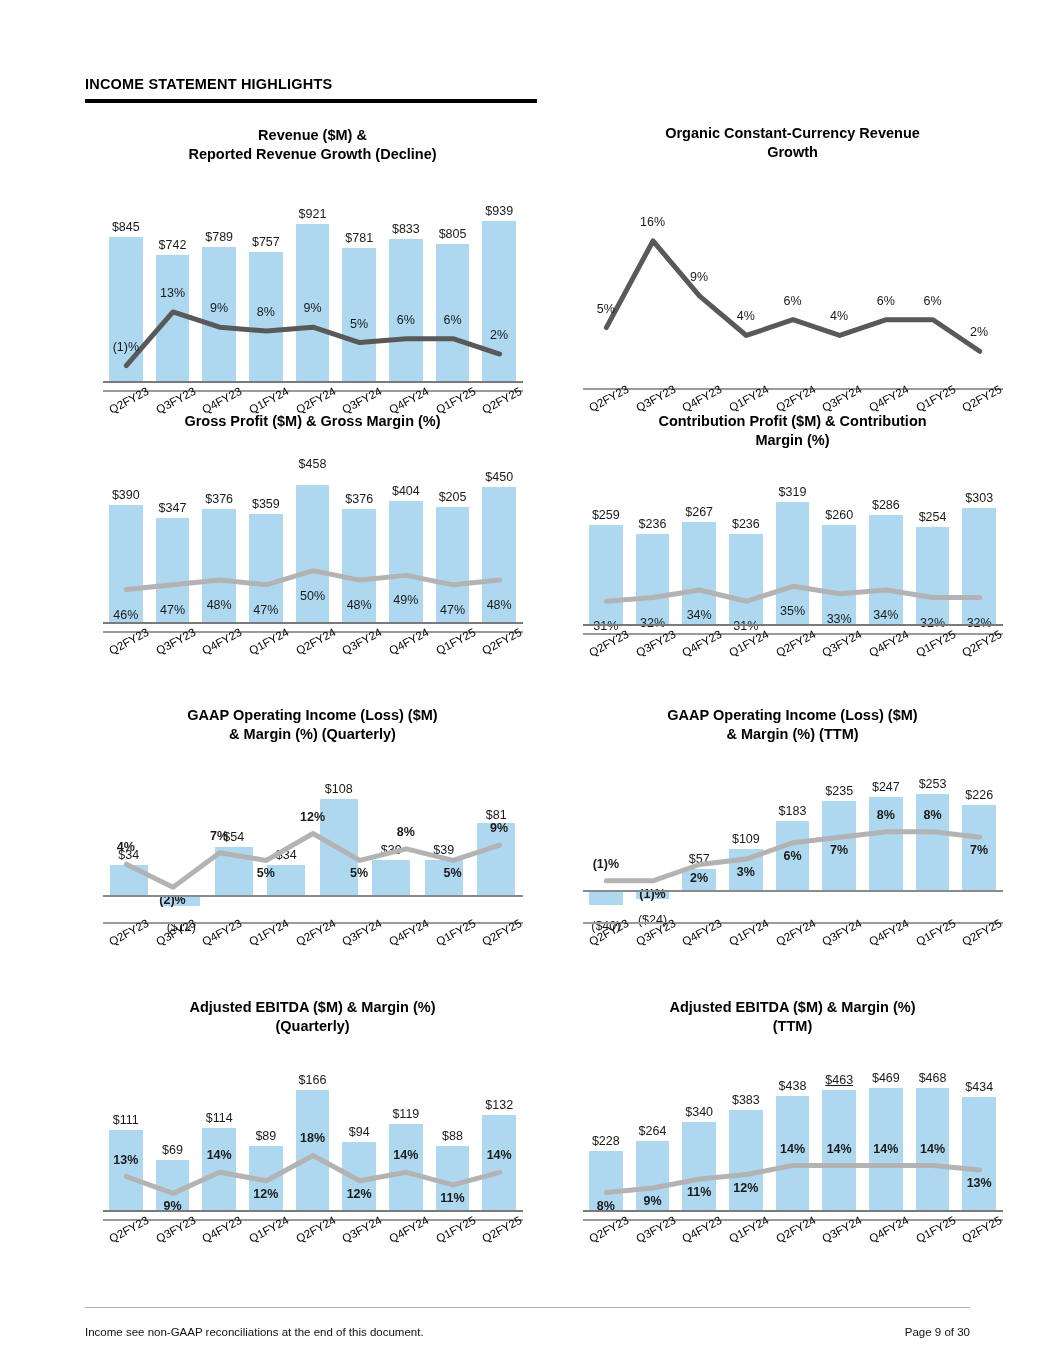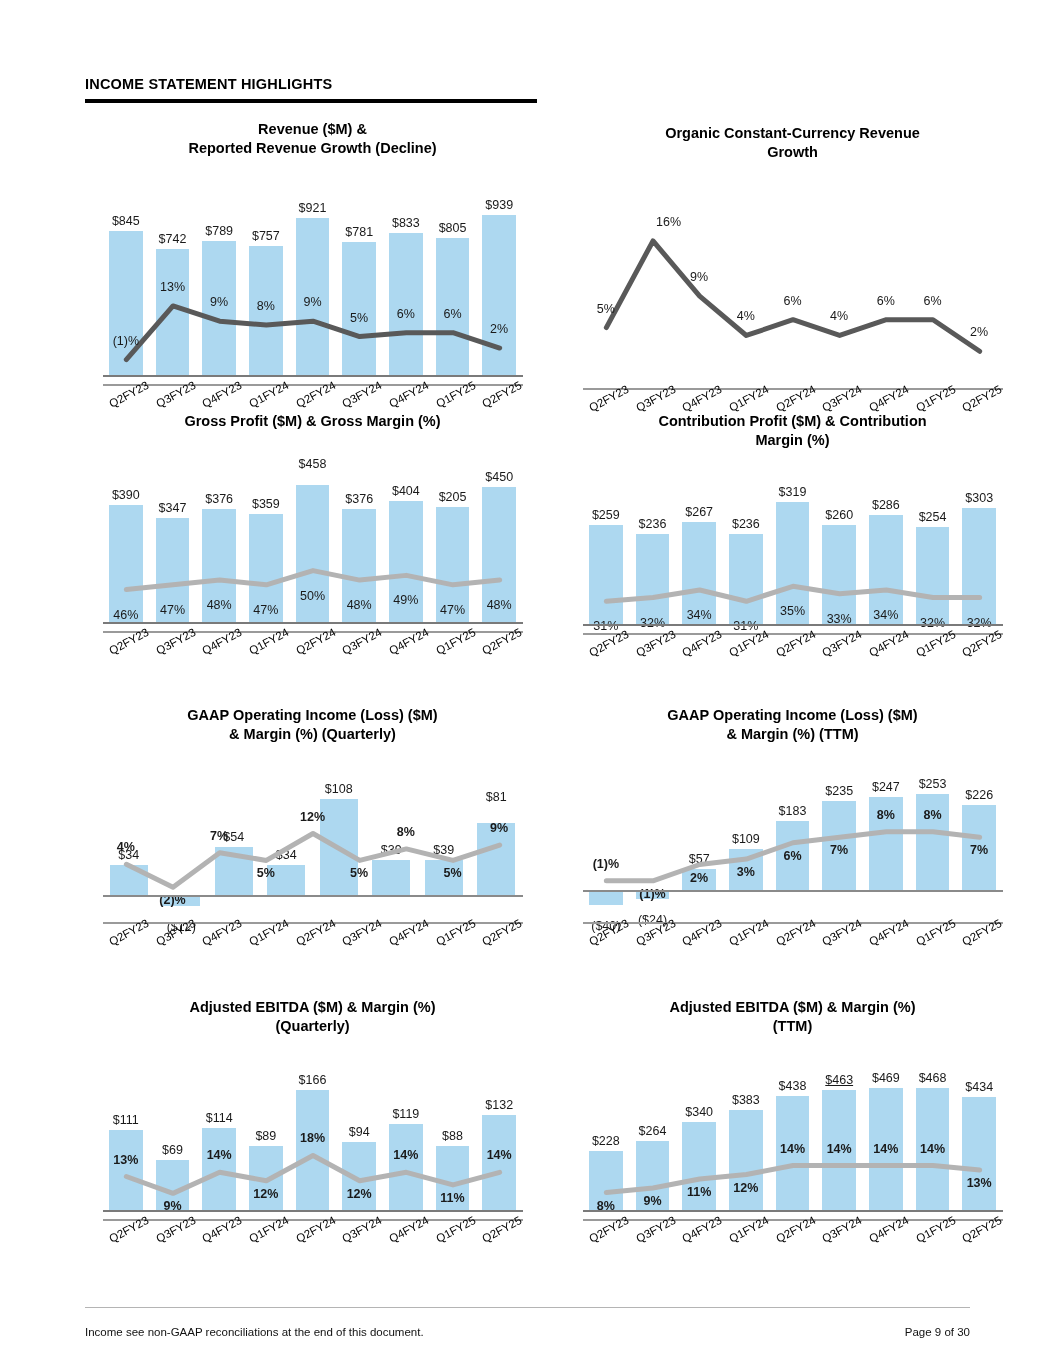--- a/index.html
+++ b/index.html
@@ -42,21 +42,21 @@
 </head>
 <body>
 
 <div class="page">
 
   <div class="section-title">INCOME STATEMENT HIGHLIGHTS</div>
   <div class="header-rule"></div>
 
   <div id="charts">
       <div class="chart" style="left: 85px; top: 120px; width: 455px;">
-        <div class="chart-title" style="margin-top: 0px;">
+        <div class="chart-title" style="margin-top: 6px;">
           <div>Revenue ($M) &amp;</div>
           <div>Reported Revenue Growth (Decline)</div>
         </div>
         <div class="plot" style="width: 420px; height: 210px; margin-top: 17px;">
           <div class="bars">
             <div class="col">
               <div class="bar" style="height: 143.65px; position: absolute; left: 14%; width: 72%; background: rgb(173, 216, 240); top: 56.35px;"></div>
               <div class="vlabel" style="top: 39.35px;">$845</div>
             </div>
             <div class="col">
@@ -140,21 +140,21 @@
       <div class="chart" style="left: 565px; top: 120px; width: 455px;">
         <div class="chart-title" style="margin-top: 4px;">
           <div>Organic Constant-Currency Revenue</div>
           <div>Growth</div>
         </div>
         <div class="plot" style="width: 420px; height: 210px; margin-top: 17px;">
           <svg class="line" width="420" height="210">
             <polyline points="23.333333333333332,148.61111111111111 70,61.95555555555555 116.66666666666666,117.1 163.33333333333334,156.48888888888888 210,140.73333333333335 256.66666666666663,156.48888888888888 303.3333333333333,140.73333333333335 349.99999999999994,140.73333333333335 396.66666666666663,172.24444444444444" fill="none" stroke="#595959" stroke-width="5" stroke-linejoin="round" stroke-linecap="round"></polyline>
           </svg>
           <div class="plabel" style="left: 23.3333px; top: 122.611px;">5%</div>
-          <div class="plabel" style="left: 86px; top: 35.9556px; text-align: right;">16%</div>
+          <div class="plabel" style="left: 70px; top: 35.9556px; text-align: right;">16%</div>
           <div class="plabel" style="left: 116.667px; top: 91.1px;">9%</div>
           <div class="plabel" style="left: 163.333px; top: 130.489px;">4%</div>
           <div class="plabel" style="left: 210px; top: 114.733px;">6%</div>
           <div class="plabel" style="left: 256.667px; top: 130.489px;">4%</div>
           <div class="plabel" style="left: 303.333px; top: 114.733px;">6%</div>
           <div class="plabel" style="left: 350px; top: 114.733px;">6%</div>
           <div class="plabel" style="left: 396.667px; top: 146.244px;">2%</div>
           <div class="axis" style="top: 209px; background: rgb(154, 154, 154);"></div>
         </div>
         <div class="xlabels" style="width: 420px; margin: 0px auto;">
@@ -394,21 +394,21 @@
             <div class="col">
               <div class="bar" style="height: 34.8214px; position: absolute; left: 14%; width: 72%; background: rgb(173, 216, 240); top: 102.321px;"></div>
               <div class="vlabel" style="top: 85.3214px;">$39</div>
             </div>
             <div class="col">
               <div class="bar" style="height: 34.8214px; position: absolute; left: 14%; width: 72%; background: rgb(173, 216, 240); top: 102.321px;"></div>
               <div class="vlabel" style="top: 85.3214px;">$39</div>
             </div>
             <div class="col">
               <div class="bar" style="height: 72.3214px; position: absolute; left: 14%; width: 72%; background: rgb(173, 216, 240); top: 64.8214px;"></div>
-              <div class="vlabel" style="top: 32px; text-align: center;">$81</div>
+              <div class="vlabel" style="top: 50px; text-align: center;">$81</div>
             </div>
           </div>
           <svg class="line" width="420" height="165">
             <polyline points="23.333333333333332,106.25462184873949 70,129.3016806722689 116.66666666666666,94.73109243697479 163.33333333333334,102.41344537815127 210,75.52521008403362 256.66666666666663,102.41344537815127 303.3333333333333,90.88991596638655 349.99999999999994,102.41344537815127 396.66666666666663,87.04873949579832" fill="none" stroke="#B3B3B3" stroke-width="5" stroke-linejoin="round" stroke-linecap="round"></polyline>
           </svg>
           <div class="plabel bold" style="left: 23.3333px; top: 82.2546px;">4%</div>
           <div class="plabel bold" style="left: 70px; top: 135.302px;">(2)%</div>
           <div class="plabel bold" style="left: 116.667px; top: 70.7311px;">7%</div>
           <div class="plabel bold" style="left: 163.333px; top: 108.413px;">5%</div>
           <div class="plabel bold" style="left: 210px; top: 51.5252px;">12%</div>

